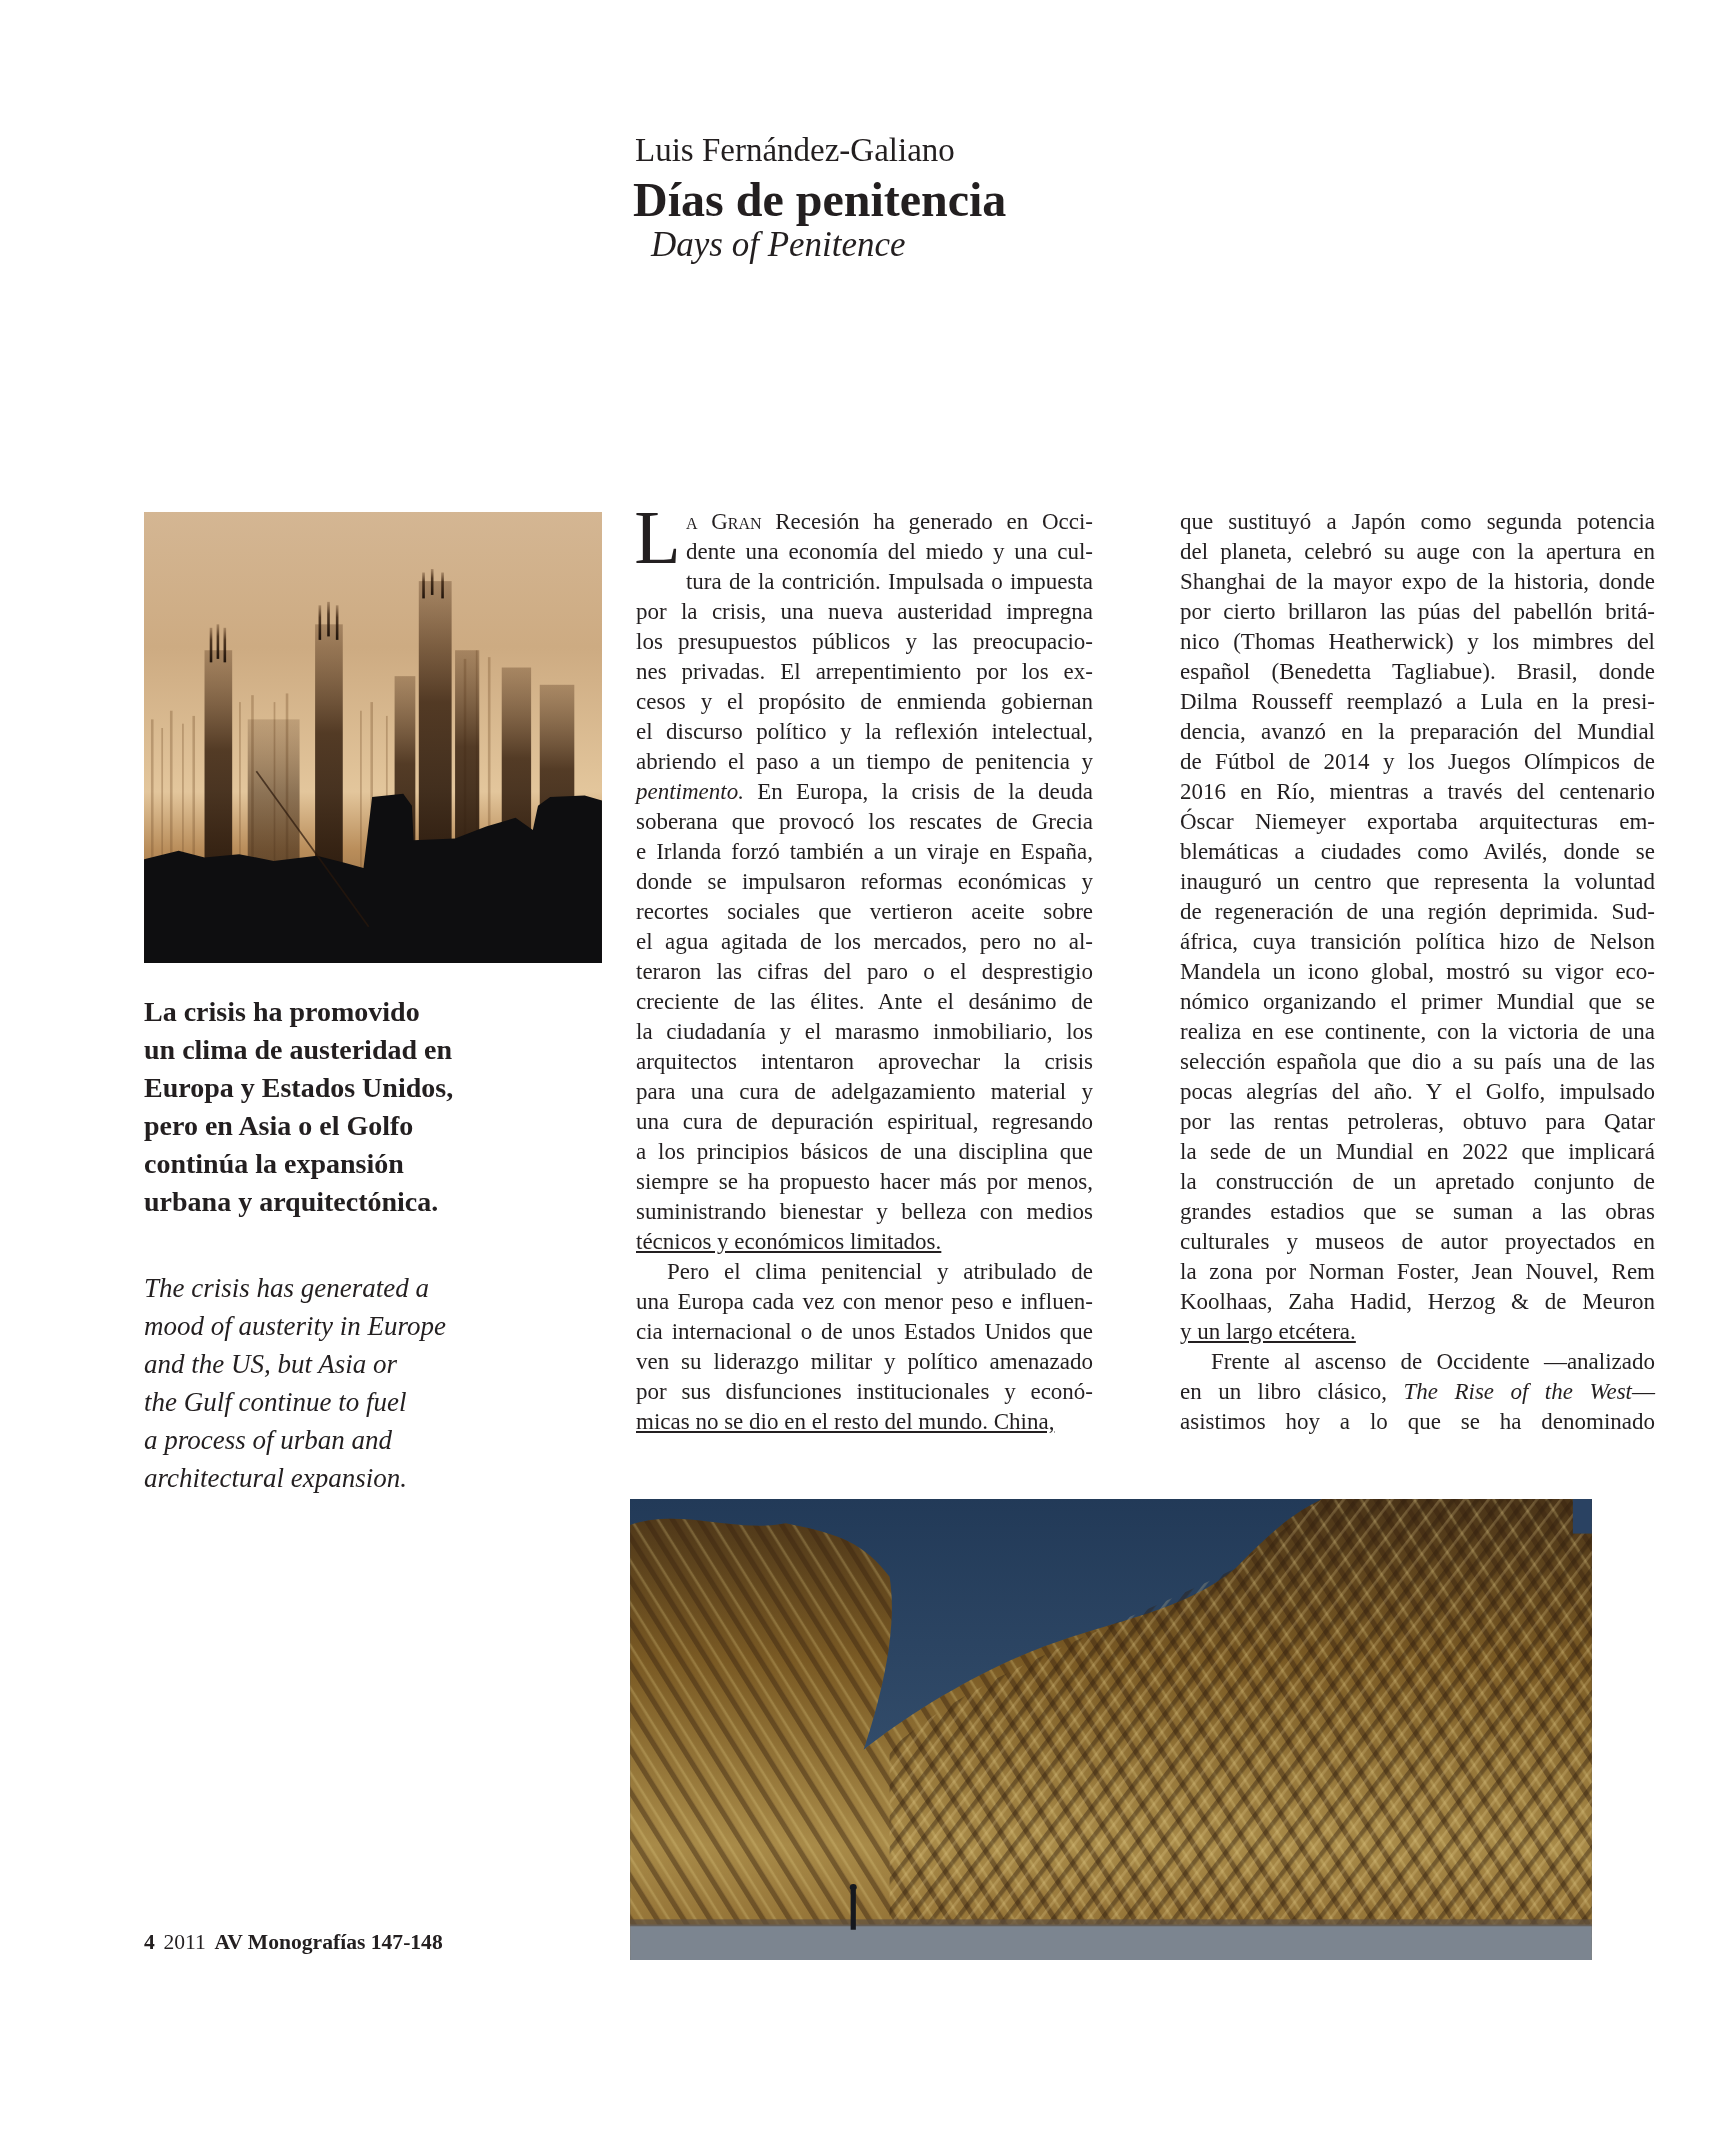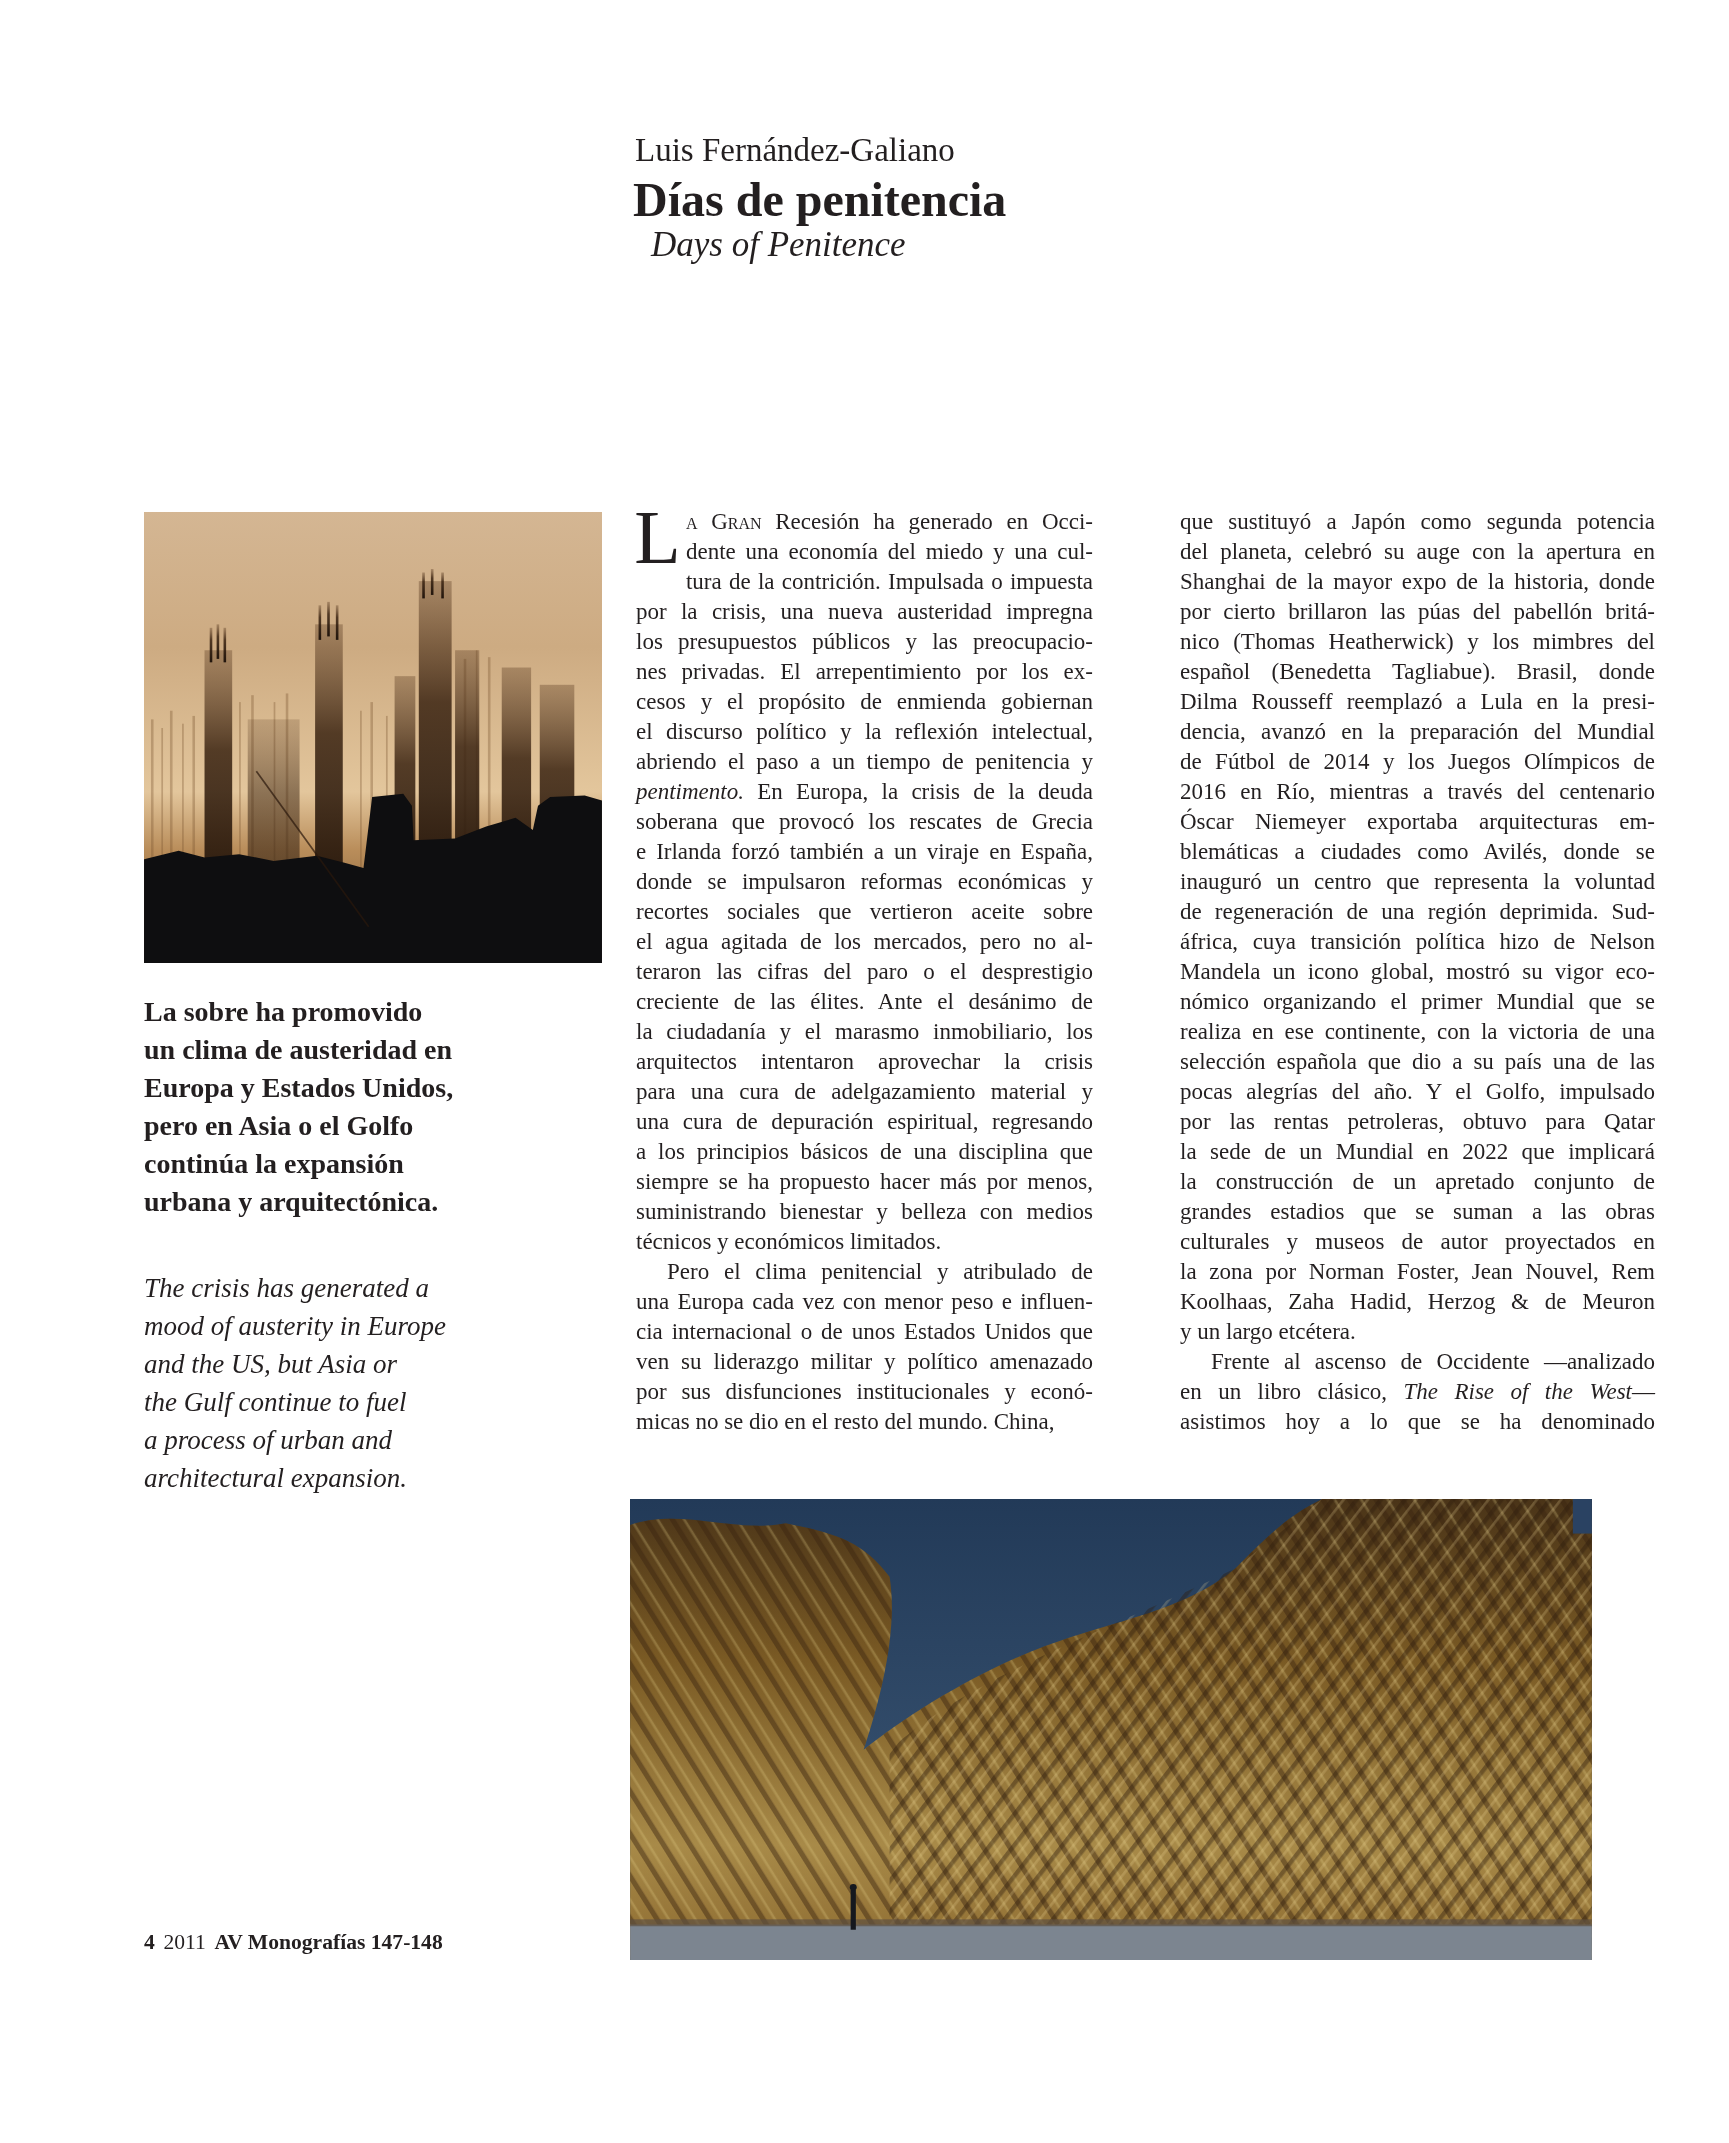--- a/index.html
+++ b/index.html
@@ -30,21 +30,21 @@
   }
   .pull-es span, .pull-en span { display: block; white-space: nowrap; }
 
   
   .col {
     top: 507px; width: 457px; font-size: 23px; line-height: 30px; text-align: justify;
   }
   .col1 { left: 636px; }
   .col2 { left: 1180px; width: 475px; }
   .col .line { display: block; text-align-last: justify; white-space: nowrap; }
-  .col .line.last { text-align-last: left; }
+  .col .line.last { text-align-last: left; text-decoration: underline; }
   .col .indent { text-indent: 31px; }
   .dropcap {
     float: left; font-size: 76px; line-height: 57px; margin: 1.7px 5.2px 0 -1.7px; height: 59px;
   }
   .smallcaps { font-variant: small-caps; }
   em { font-style: italic; }
 
   
   .photo-large {
     left: 630px; top: 1499px; width: 962px; height: 461px; overflow: hidden;
@@ -119,21 +119,21 @@
       <rect x="458" y="200" width="40" height="280"></rect>
       <rect x="120" y="240" width="60" height="240" opacity="0.6"></rect>
     </g>
 
     <path d="M0 402 L40 392 L70 400 L110 396 L150 404 L200 398 L232 406 L254 412 L264 330 L300 326 L310 340 L312 380 L360 378 L396 364 L430 354 L450 368 L456 340 L470 330 L510 328 L530 334 L530 522 L0 522 Z" fill="#0e0e10"></path>
     <path d="M130 300 L260 480" stroke="#2a180c" stroke-width="2" opacity="0.7"></path>
   </svg>
 </div>
 
 <div class="abs pull-es">
-  <span>La sobre ha promovido</span>
+  <span>La crisis ha promovido</span>
   <span>un clima de austeridad en</span>
   <span>Europa y Estados Unidos,</span>
   <span>pero en Asia o el Golfo</span>
   <span>continúa la expansión</span>
   <span>urbana y arquitectónica.</span>
 </div>
 <div class="abs pull-en">
   <span>The crisis has generated a</span>
   <span>mood of austerity in Europe</span>
   <span>and the US, but Asia or</span>

